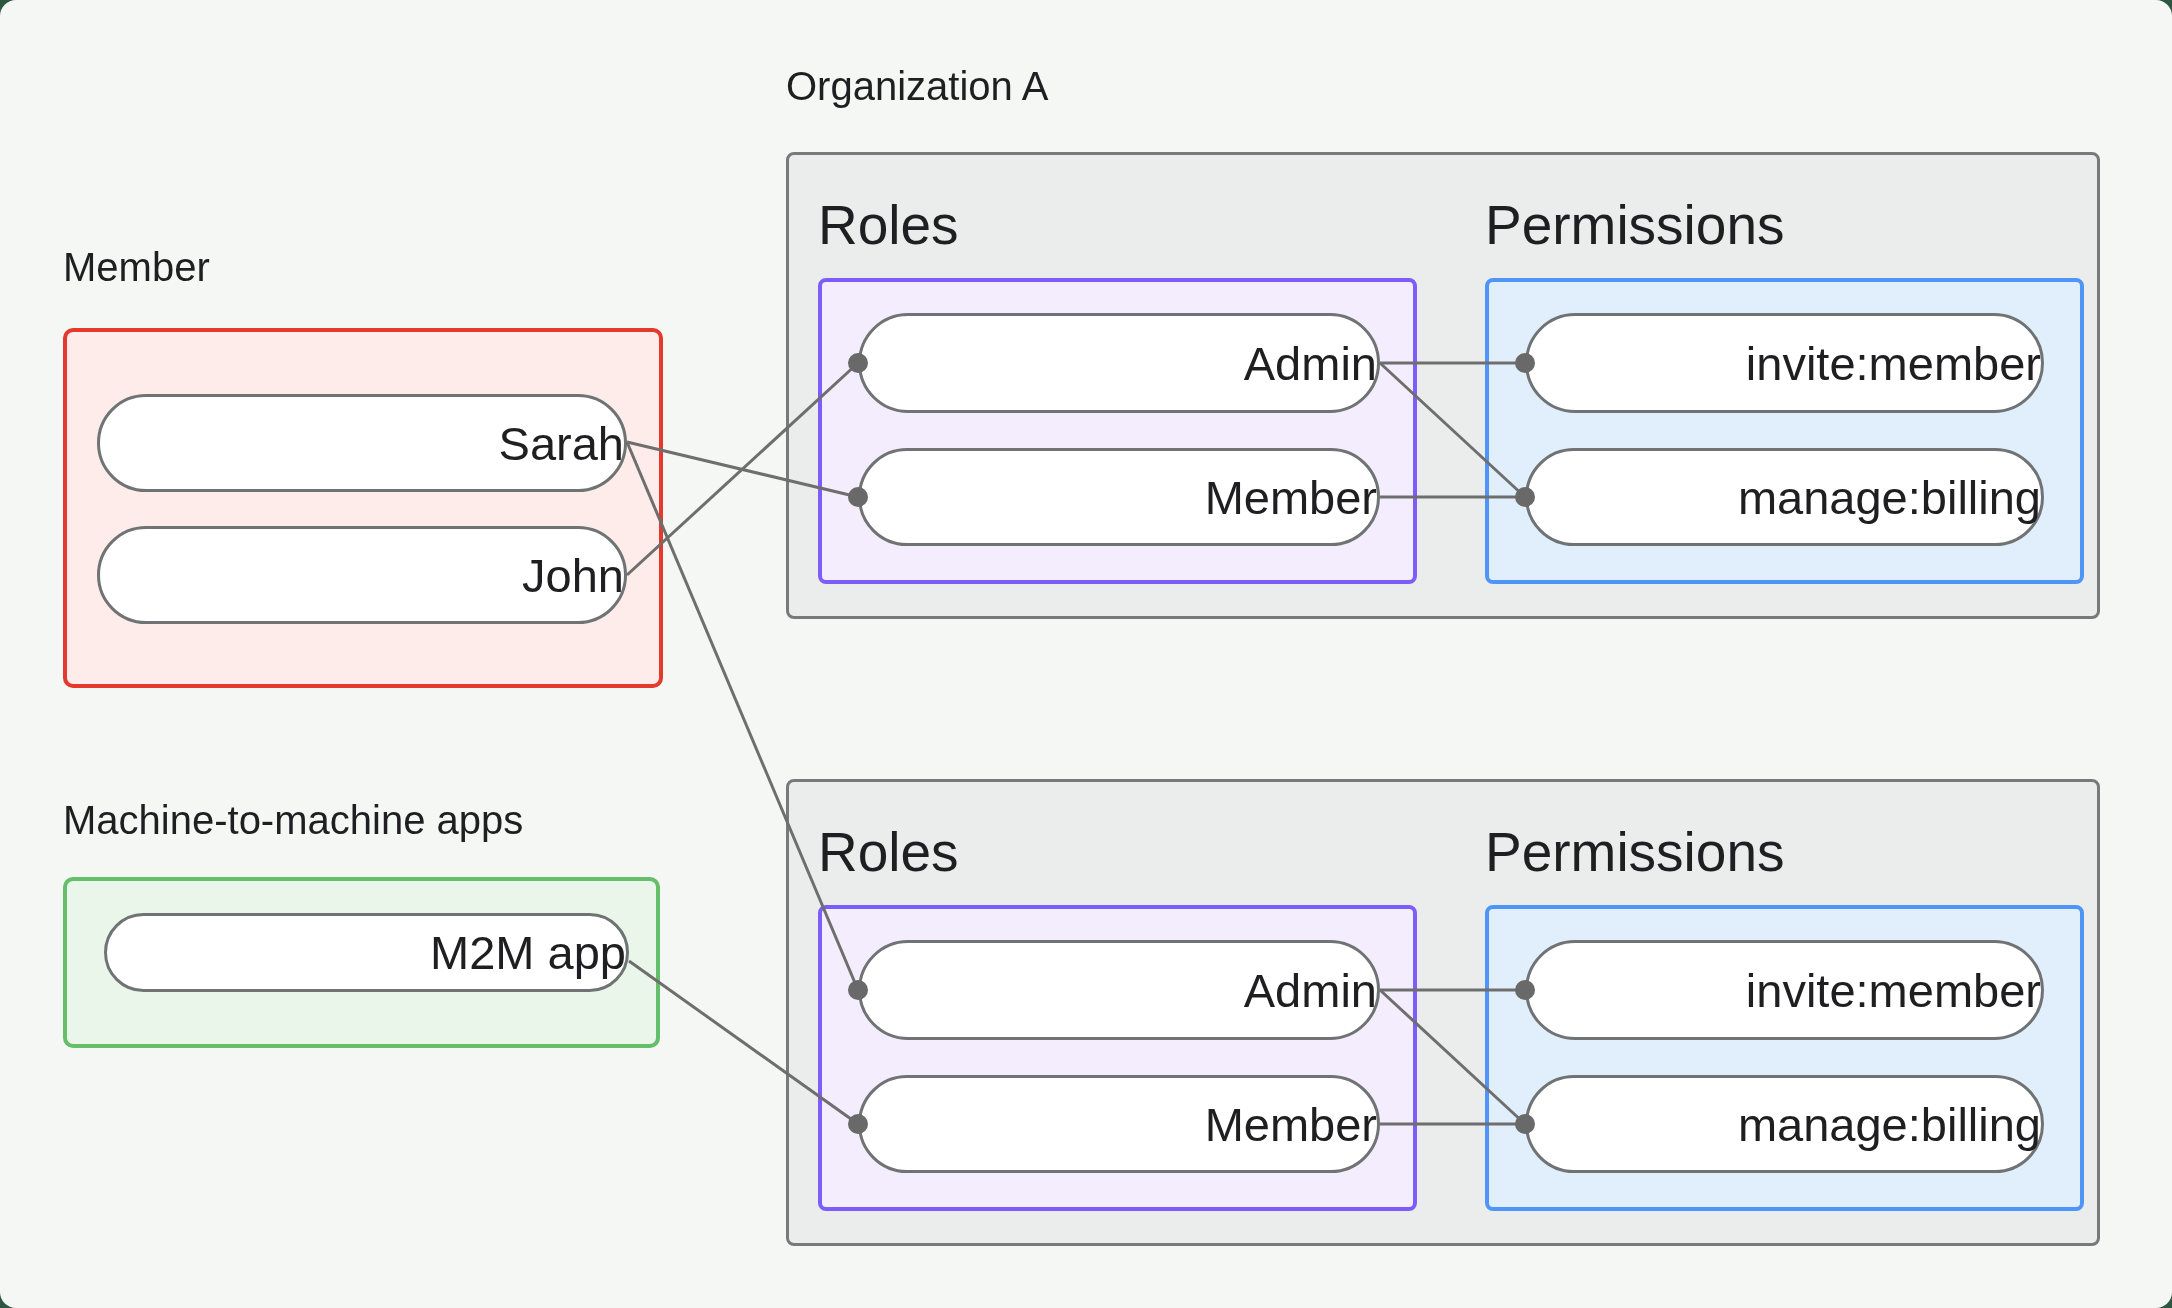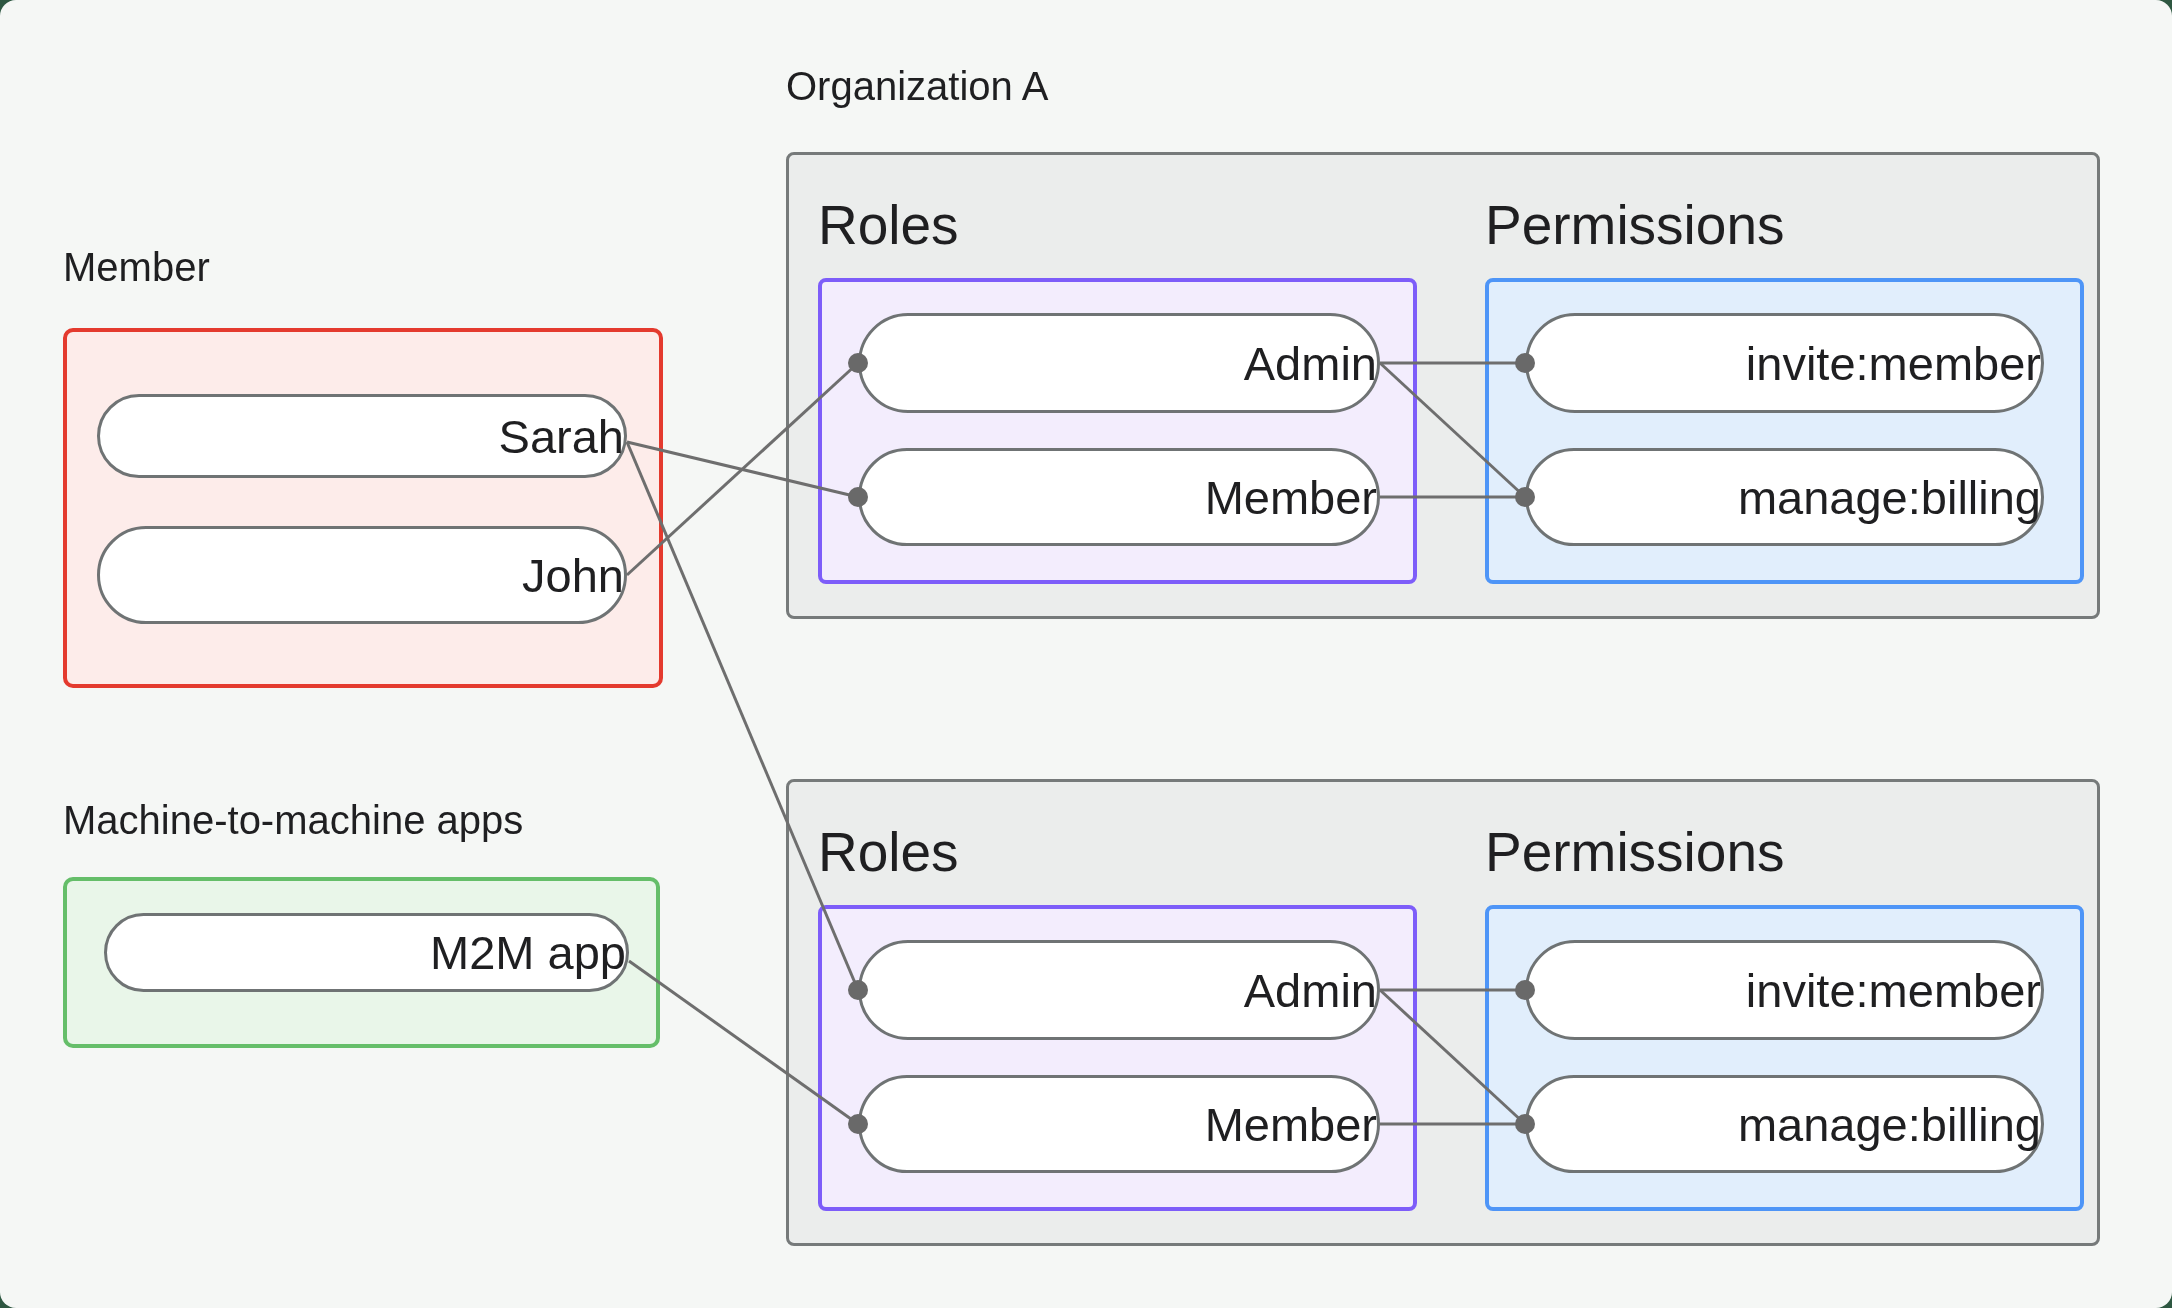--- a/index.html
+++ b/index.html
@@ -64,21 +64,21 @@
   #orgA-box{top:152px;}
   #orgB-box{top:779px;}
   #rolesA-label{left:818px;top:194px;}
   #permsA-label{left:1485px;top:194px;}
   #rolesB-label{left:818px;top:821px;}
   #permsB-label{left:1485px;top:821px;}
   #purpleA{left:818px;top:278px;}
   #blueA{left:1485px;top:278px;}
   #purpleB{left:818px;top:905px;}
   #blueB{left:1485px;top:905px;}
-  #pill-sarah{left:97px;top:394px;width:530px;height:84px;}
+  #pill-sarah{left:97px;top:394px;width:530px;height:98px;}
   #pill-john{left:97px;top:526px;width:530px;height:98px;}
   #pill-m2m{left:104px;top:913px;width:525px;height:79px;}
   #pill-adminA{left:858px;top:313px;width:522px;height:100px;}
   #pill-memberA{left:858px;top:448px;width:522px;height:98px;}
   #pill-inviteA{left:1525px;top:313px;width:519px;height:100px;}
   #pill-manageA{left:1525px;top:448px;width:519px;height:98px;}
   #pill-adminB{left:858px;top:940px;width:522px;height:100px;}
   #pill-memberB{left:858px;top:1075px;width:522px;height:98px;}
   #pill-inviteB{left:1525px;top:940px;width:519px;height:100px;}
   #pill-manageB{left:1525px;top:1075px;width:519px;height:98px;}

